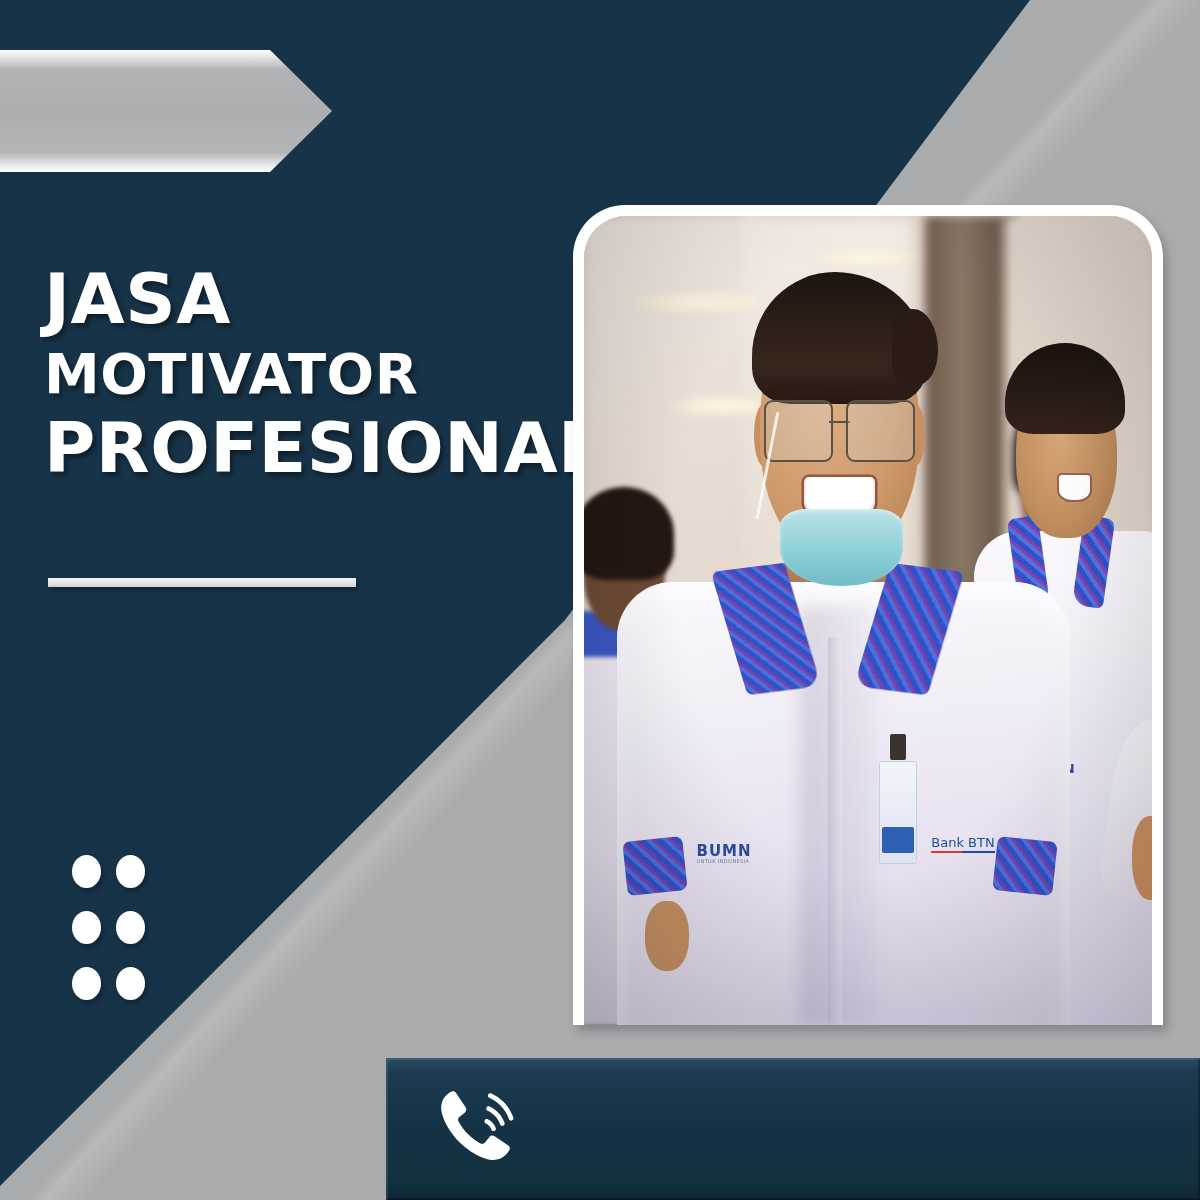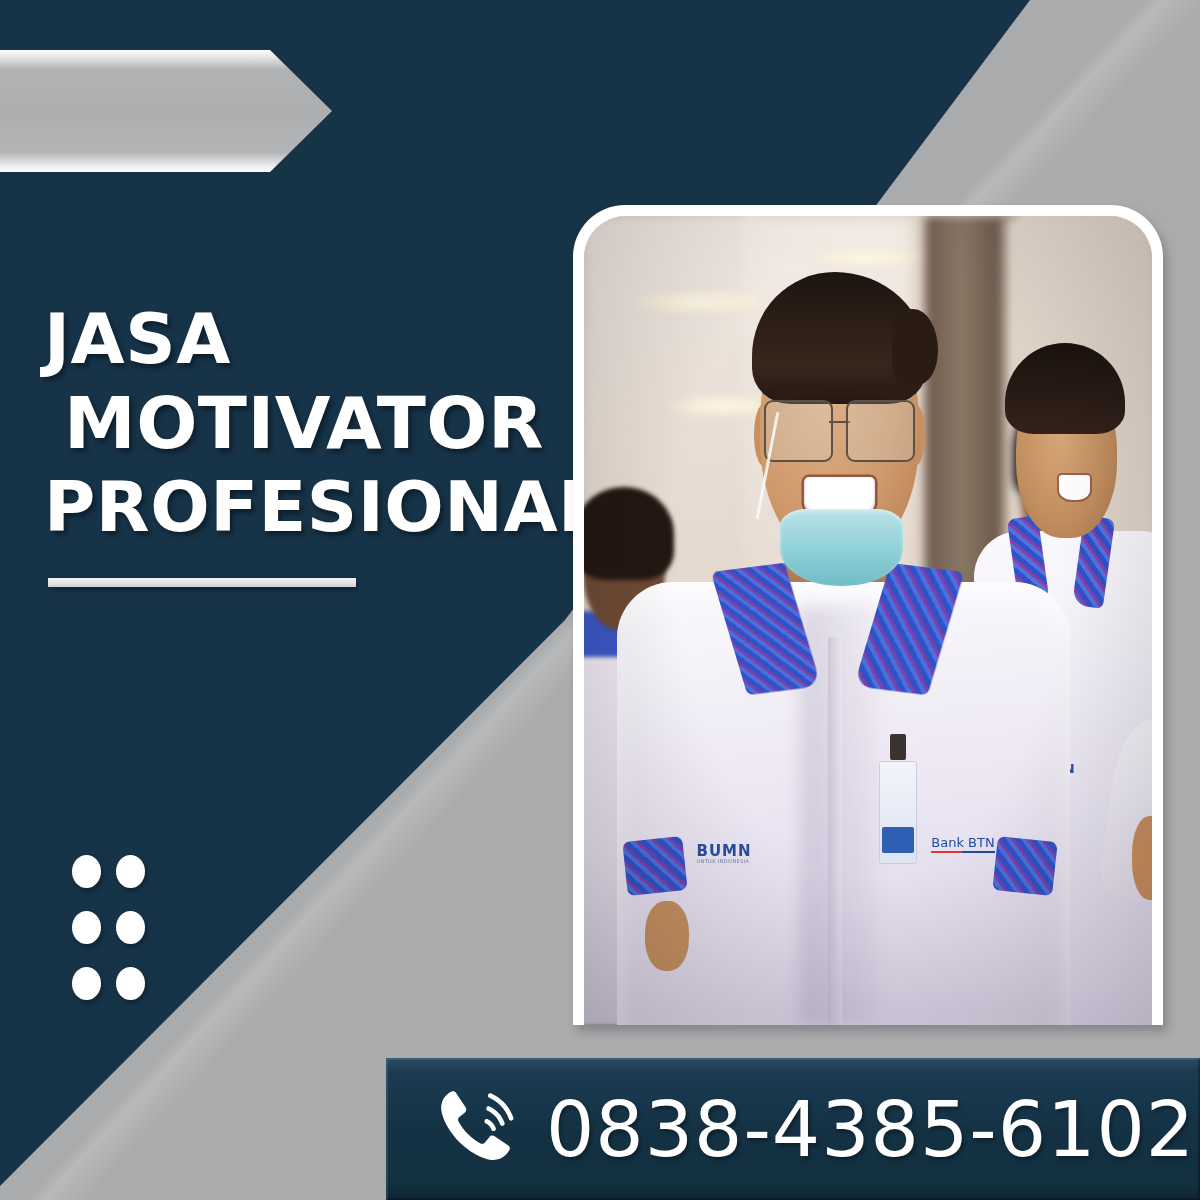--- a/index.html
+++ b/index.html
@@ -67,22 +67,22 @@
     width: 520px;
     color: #ffffff;
     font-family: "DejaVu Sans", sans-serif;
     font-weight: 700;
     font-size: 70px;
     line-height: 1.18;
     letter-spacing: 0.5px;
     text-shadow: 3px 4px 5px rgba(0,0,0,0.40);
   }
   .headline .line { display: block; white-space: nowrap; }
-  .headline .line.l1 { font-size: 70px; margin-top: 40px; }
-  .headline .line.l2 { font-size: 72px; text-align: center; }
+  .headline .line.l1 { font-size: 70px; }
+  .headline .line.l2 { font-size: 56px; }
   .headline .line.l3 { font-size: 70px; }
 
   .divider {
     position: absolute;
     left: 48px;
     top: 578px;
     width: 308px;
     height: 9px;
     background: linear-gradient(180deg,#f3f4f5 0%, #e2e3e5 60%, #cfd1d3 100%);
     box-shadow: 2px 3px 4px rgba(0,0,0,0.28);
@@ -551,16 +551,15 @@
     </div>
   </div>
 
   <div class="phone-bar">
     <svg class="phone-icon" viewBox="0 0 100 96">
       <path fill="#ffffff" d="M17.5 6.5c-4 2.4-7.8 6.1-9.6 10.6-2.3 5.6-1.2 12.3 1.3 18.9 3.3 8.8 9.6 18.4 17.6 26.4s17.6 14.3 26.4 17.6c6.6 2.5 13.3 3.6 18.9 1.3 4.5-1.8 8.2-5.6 10.6-9.6 1.1-1.8.6-4-1.1-5.3L66.3 56.2c-1.8-1.3-4.3-1-5.7.7l-5.1 6.2c-1.2 1.5-3.3 1.9-5 1-5-2.7-9.8-6.3-14-10.5-4.2-4.2-7.8-9-10.5-14-.9-1.7-.5-3.8 1-5l6.2-5.1c1.7-1.4 2-3.9.7-5.7L23.1 7.6c-1.3-1.7-3.6-2.2-5.4-1.1z"></path>
       <path fill="#ffffff" d="M62.5 8.4c-1.3-.6-2.8 0-3.4 1.3-.6 1.3 0 2.8 1.3 3.4 10.4 4.7 18.2 13.1 21.9 23.8.5 1.4 2 2.1 3.3 1.6 1.4-.5 2.1-2 1.6-3.3C83 23 74.2 13.6 62.5 8.4z"></path>
       <path fill="#ffffff" d="M60.6 22.9c-1.3-.6-2.8 0-3.4 1.3-.6 1.3 0 2.8 1.3 3.4 6.6 3 11.6 8.4 14 15.2.5 1.4 2 2.1 3.3 1.6 1.4-.5 2.1-2 1.6-3.3-2.8-8-8.7-14.5-16.8-18.2z"></path>
       <path fill="#ffffff" d="M58.6 37.2c-1.3-.6-2.8 0-3.4 1.3-.6 1.3 0 2.8 1.3 3.4 2.9 1.3 5.1 3.7 6.2 6.7.5 1.4 2 2.1 3.3 1.6 1.4-.5 2.1-2 1.6-3.3-1.6-4.3-4.8-7.8-9-9.7z"></path>
     </svg>
-    <div class="phone-number">0838-4385-6102</div>
   </div>
 
 </div>
 
 </body></html>

